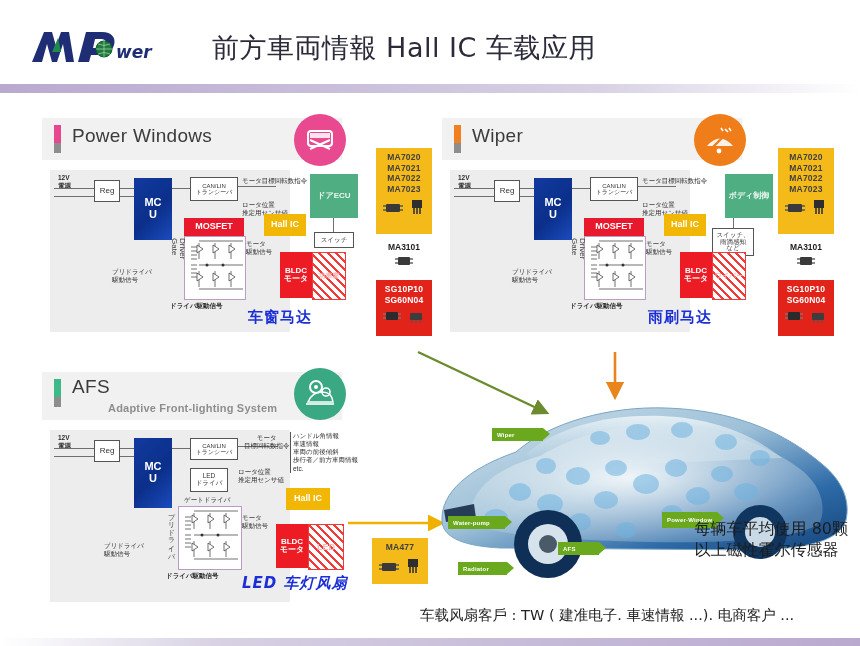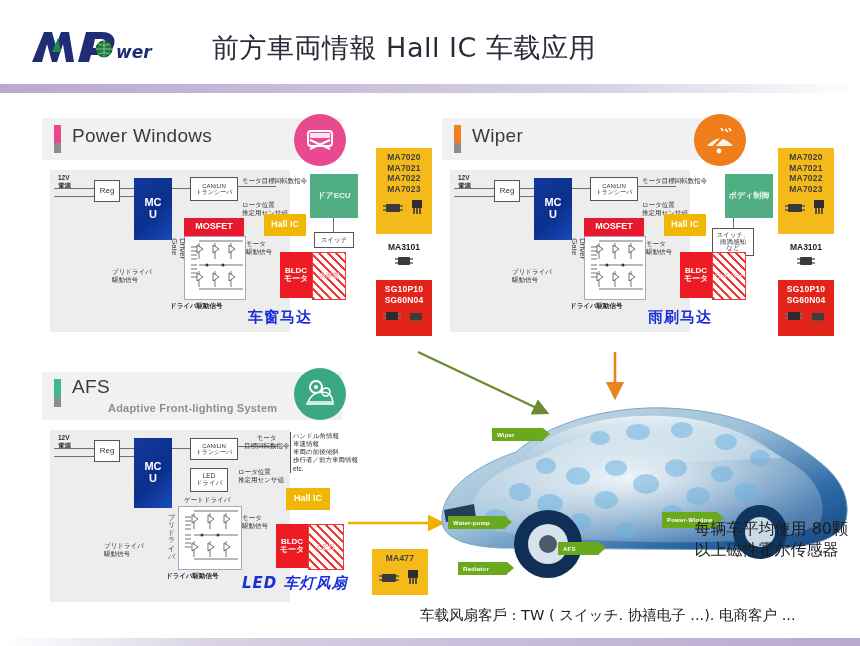--- a/index.html
+++ b/index.html
@@ -383,21 +383,21 @@
   <div class="lbl" style="left:200px;top:142px;">モータ
 駆動信号</div>
   <div class="dbox bldc" style="left:234px;top:152px;width:32px;height:44px;font-size:8px;">
       <span style="white-space:pre;">BLDC
 モータ</span>
     </div>
   <div class="hatch" style="left:266px;top:152px;width:34px;height:44px;font-size:9px;">LED</div>
   <div class="cnlabel" style="left:200px;top:202px;font-style:italic;">LED 车灯风扇</div>
 </div>
 
-<div class="chipcol" style="left:372px;top:538px;width:58px;height:60px;margin-top:11px;">
+<div class="chipcol" style="left:372px;top:538px;width:58px;height:60px;">
   <div class="chipbox yellowbox" style="left:0;top:0;width:56px;height:46px;">
     <div class="pn">MA477</div>
     <div style="margin-top:3px;">
       <svg class="pkg" width="20" height="14" viewBox="0 0 20 14">
           <rect x="3" y="3" width="14" height="8" rx="1" fill="#3a3a3a"></rect>
           <path d="M3,5 h-3 M3,9 h-3 M17,5 h3 M17,9 h3" stroke="#555" stroke-width="1.4"></path>
         </svg>
       <svg class="pkg" width="16" height="16" viewBox="0 0 16 16">
           <rect x="3" y="1" width="10" height="8" fill="#2e2e2e"></rect>
           <path d="M5,9 v6 M8,9 v6 M11,9 v6" stroke="#333" stroke-width="1.6"></path>
@@ -487,14 +487,14 @@
   <div class="cartag" style="left:18px;top:144px;width:52px;">Water-pump</div>
   <div class="cartag" style="left:128px;top:170px;width:36px;">AFS</div>
   <div class="cartag" style="left:28px;top:190px;width:44px;">Radiator</div>
 
   <div id="carlabel-right">
     <div>每辆车平均使用 80颗</div>
     <div>以上磁性霍尔传感器</div>
   </div>
 </div>
 
-<div id="footer-text">车载风扇客戶 : TW ( スイッチ. 协禧电子 ...). 电商客户 ...</div>
+<div id="footer-text">车载风扇客戶 : TW ( 建准电子. 車速情報 ...). 电商客户 ...</div>
 <div id="footer-rule"></div>
 
 </body></html>

